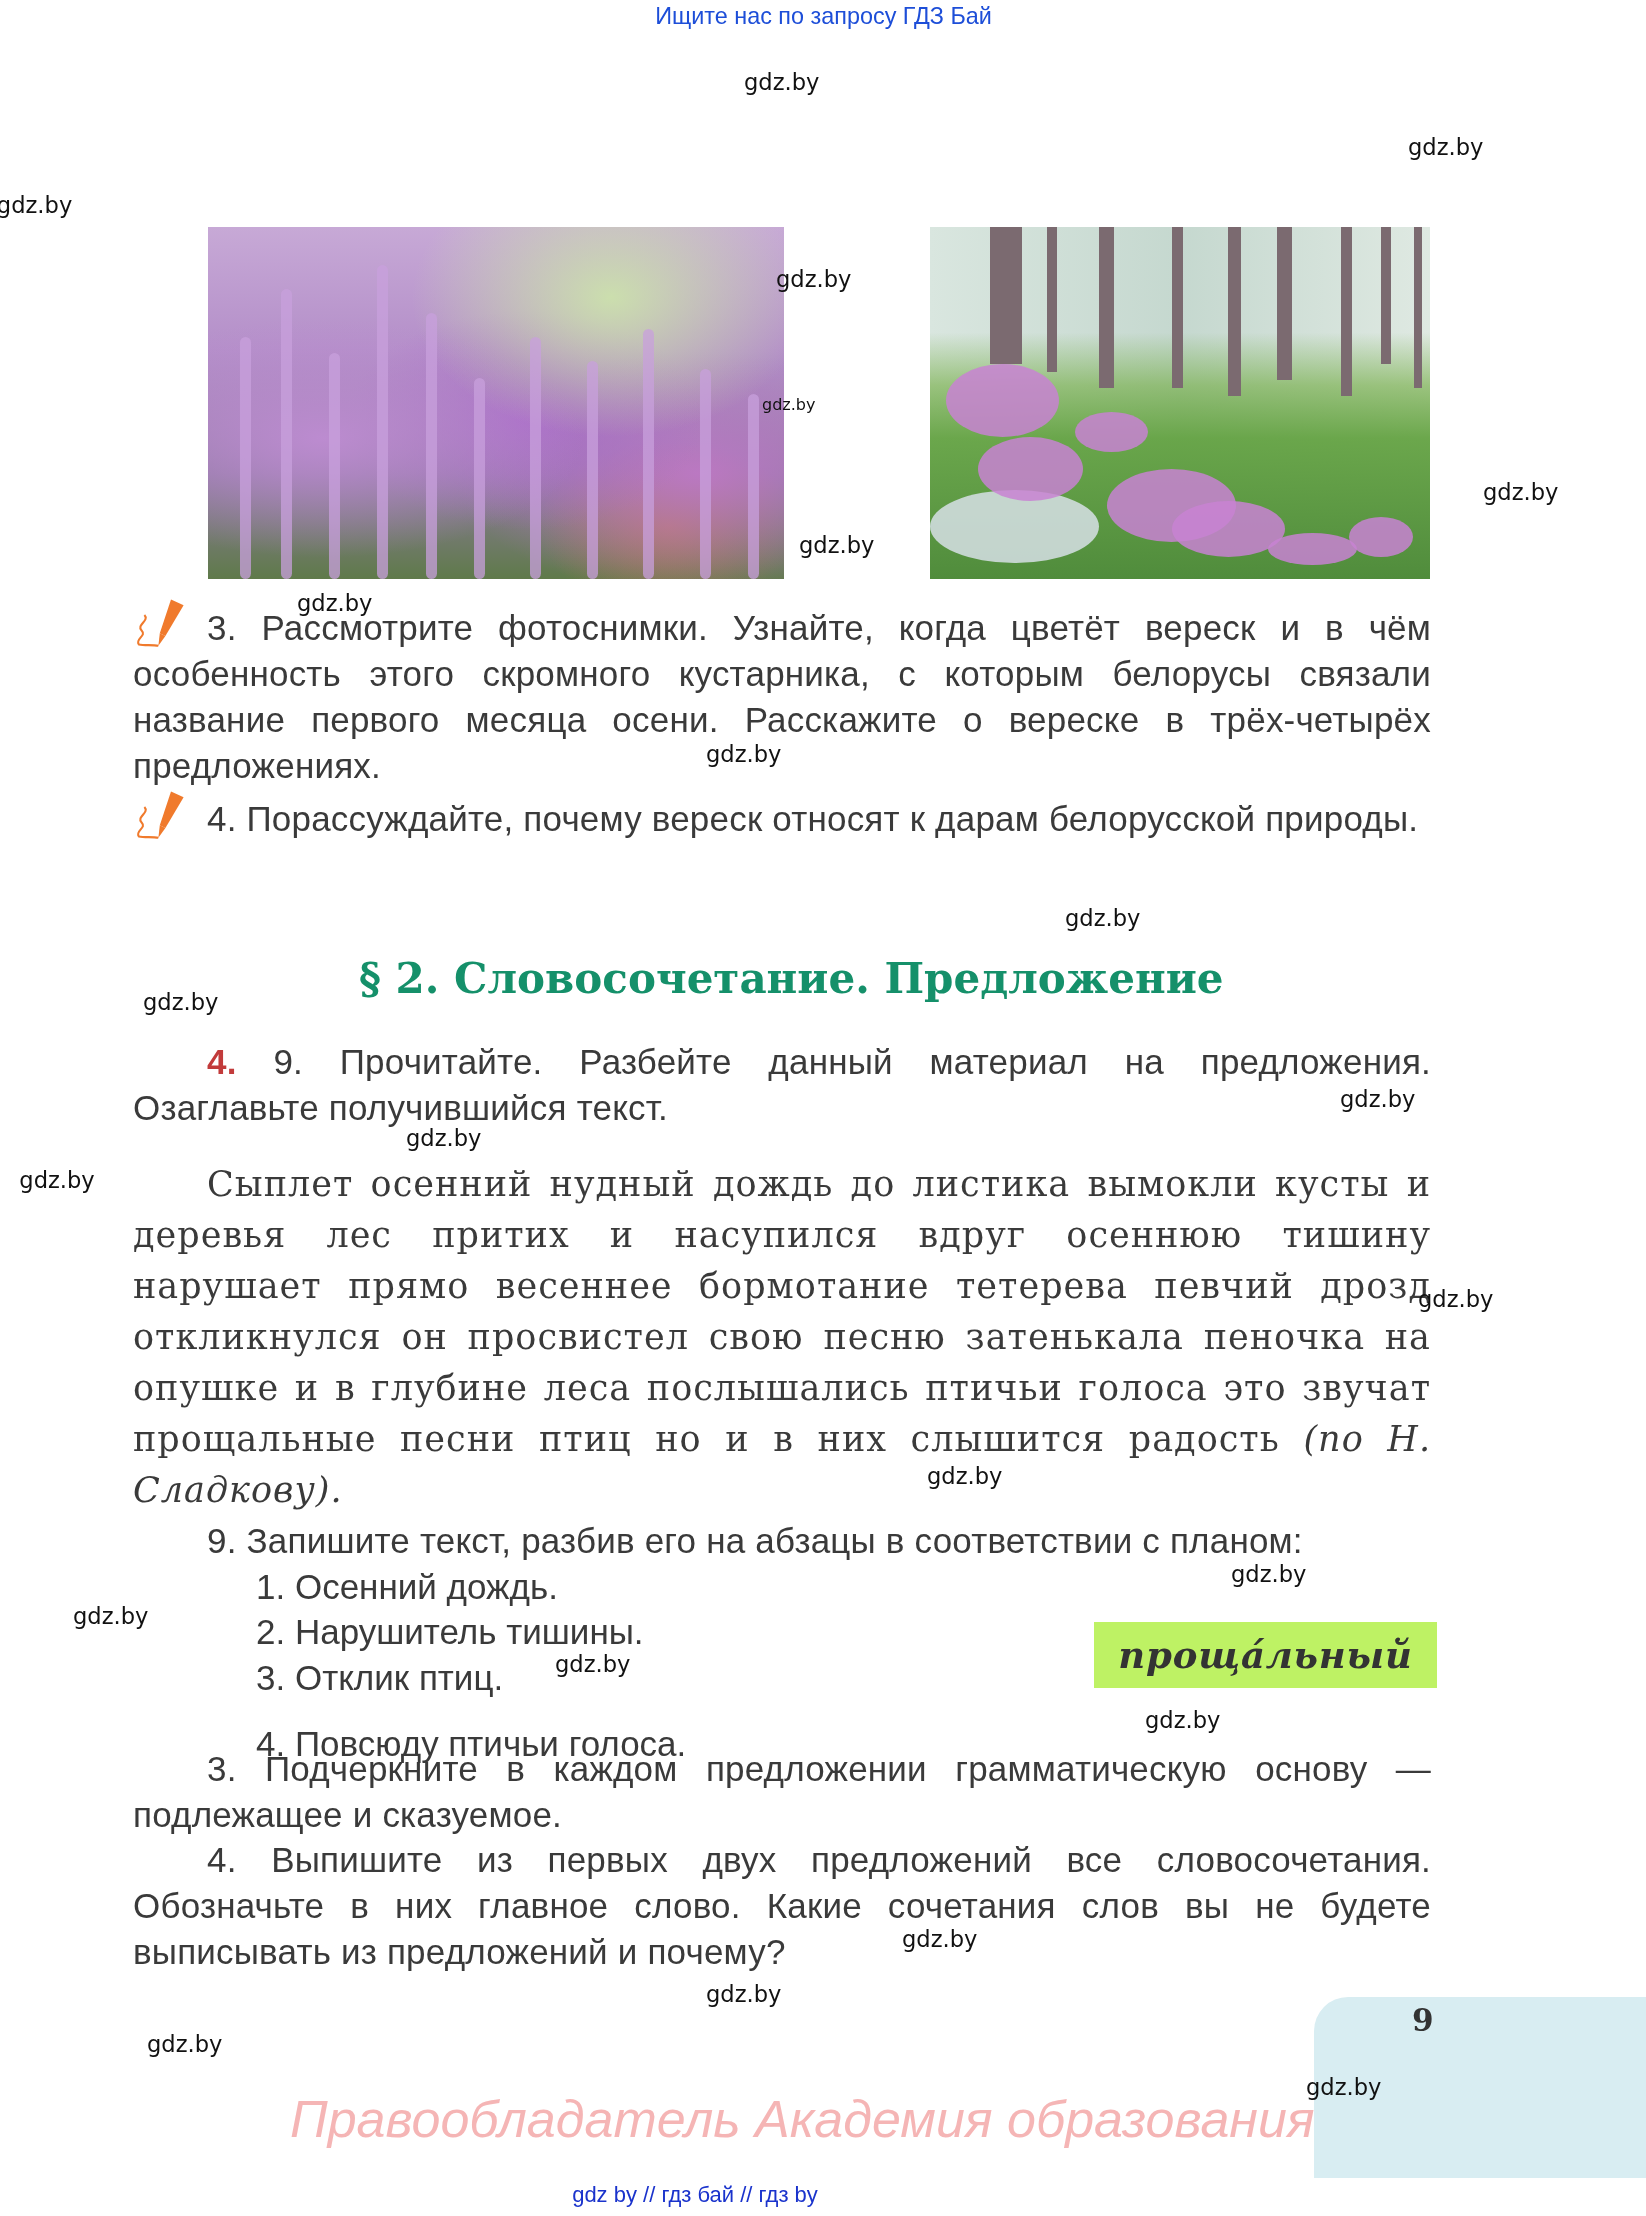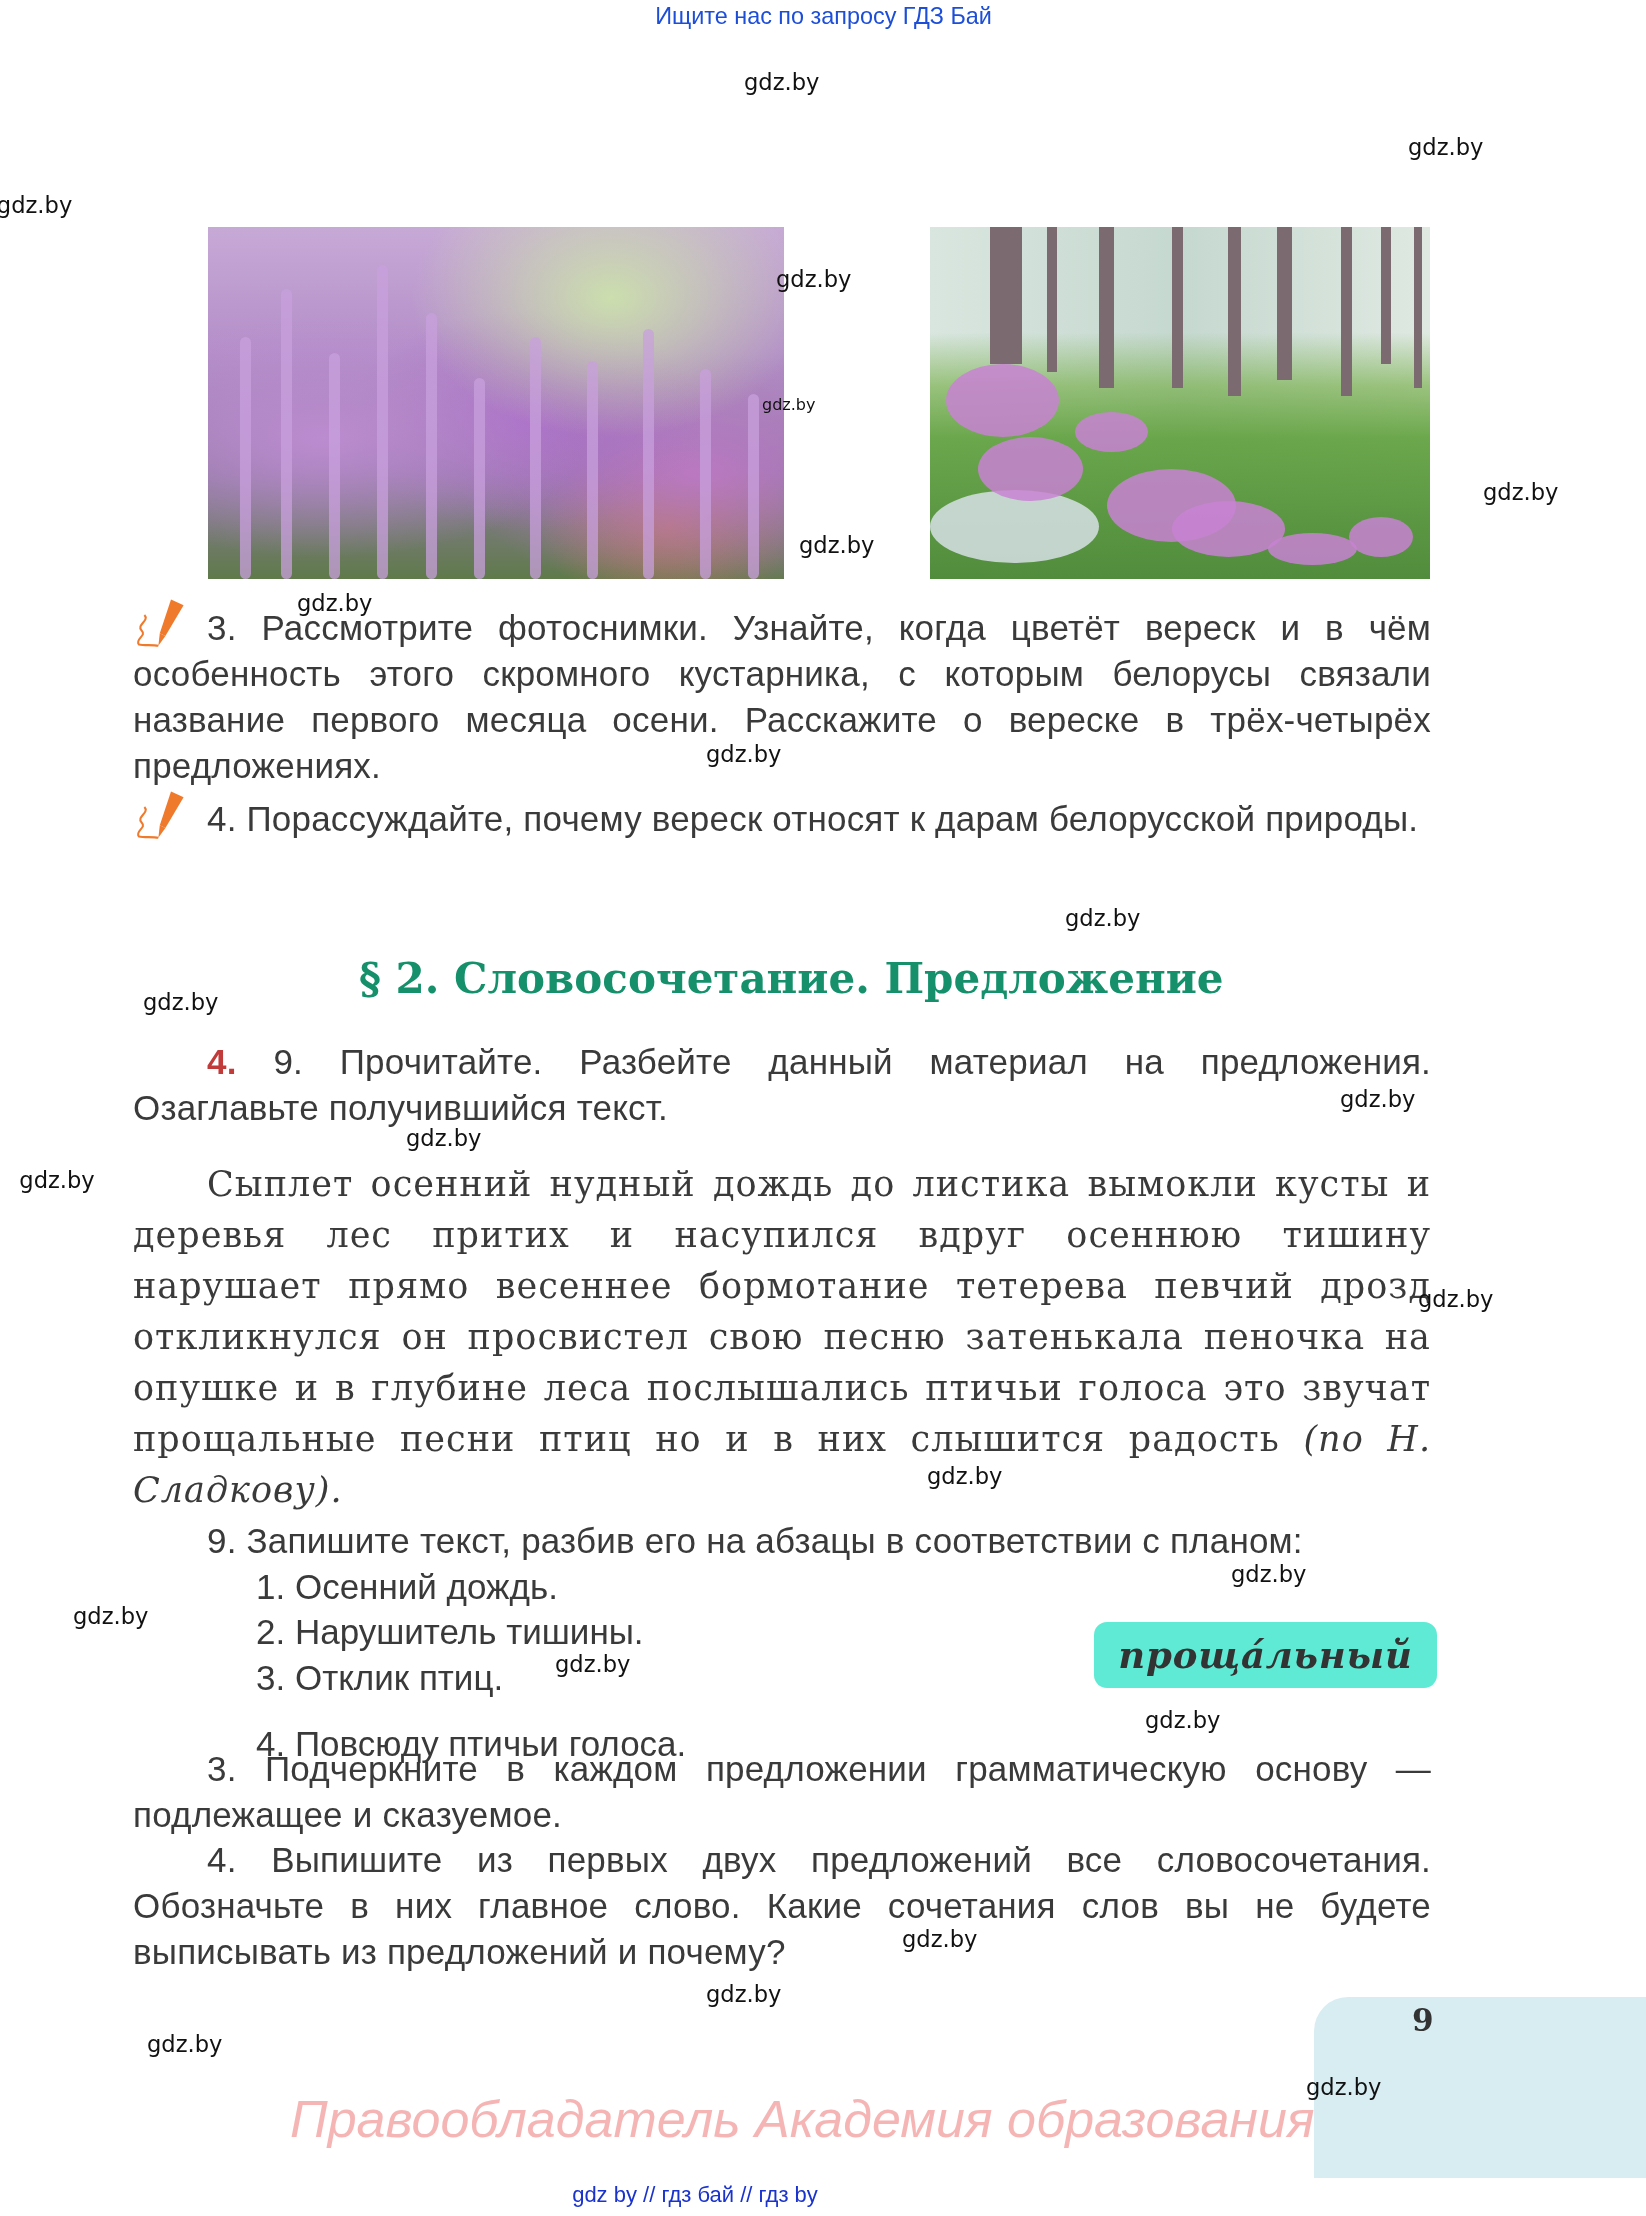--- a/index.html
+++ b/index.html
@@ -29,21 +29,21 @@
   .photo-forest .moss { position:absolute; left:0; bottom:16px; width:169px; height:73px; border-radius:50%; background:rgba(215,225,230,0.85); }
   .sans-text { position:absolute; left:133px; width:1298px; font-family:"Liberation Sans", sans-serif; font-size:35px; line-height:46px; color:#3a3a3a; text-align:justify; letter-spacing:0.2px; }
   .sans-text .indent { display:inline-block; width:74px; }
   .pen-icon { position:absolute; width:63px; height:56px; }
   .section-title { position:absolute; left:359px; top:954px; font-family:"DejaVu Serif", serif; font-weight:bold; font-size:42px; color:#15906a; white-space:nowrap; }
   .ex-num { color:#c23b3b; font-weight:bold; }
   .serif-text { position:absolute; left:133px; width:1298px; font-family:"DejaVu Serif", serif; font-size:35px; line-height:51px; color:#3a3a3a; text-align:justify; letter-spacing:1px; word-spacing:3.2px;margin-top:16px; }
   .serif-text .indent { display:inline-block; width:74px; }
   .serif-text .author { font-style:italic; }
   .plan-item { position:absolute; left:256px; font-family:"Liberation Sans", sans-serif; font-size:35px; line-height:46px; color:#3a3a3a; white-space:nowrap; }
-  .vocab-box { position:absolute; left:1094px; top:1622px; width:343px; height:66px; background:#5eead4; display:flex; align-items:center; justify-content:center;border-radius:13px; }
+  .vocab-box { position:absolute; left:1094px; top:1622px; width:343px; height:66px; background:#bef264; display:flex; align-items:center; justify-content:center; }
   .vocab-word { font-family:"DejaVu Serif", serif; font-style:italic; font-weight:bold; font-size:37px; color:#333333; letter-spacing:0.8px; }
   .page-tab { position:absolute; left:1314px; top:1997px; width:333px; height:181px; background:#d8edf2; border-top-left-radius:34px; }
   .page-num { position:absolute; left:1412px; top:2002px; font-family:"DejaVu Serif", serif; font-weight:bold; font-size:31px; color:#333333; }
   .rights { position:absolute; left:290px; top:2089px; font-family:"Liberation Sans", sans-serif; font-style:italic; font-size:52px; color:rgba(236,120,120,0.55); white-space:nowrap; }
   .footer-links { position:absolute; left:0; width:1390px; top:2182px; text-align:center; font-family:"Liberation Sans", sans-serif; font-size:22px; color:#1a33cc; }
 </style>
 </head>
 <body>
 
 <div class="abs top-banner">Ищите нас по запросу ГДЗ Бай</div>

